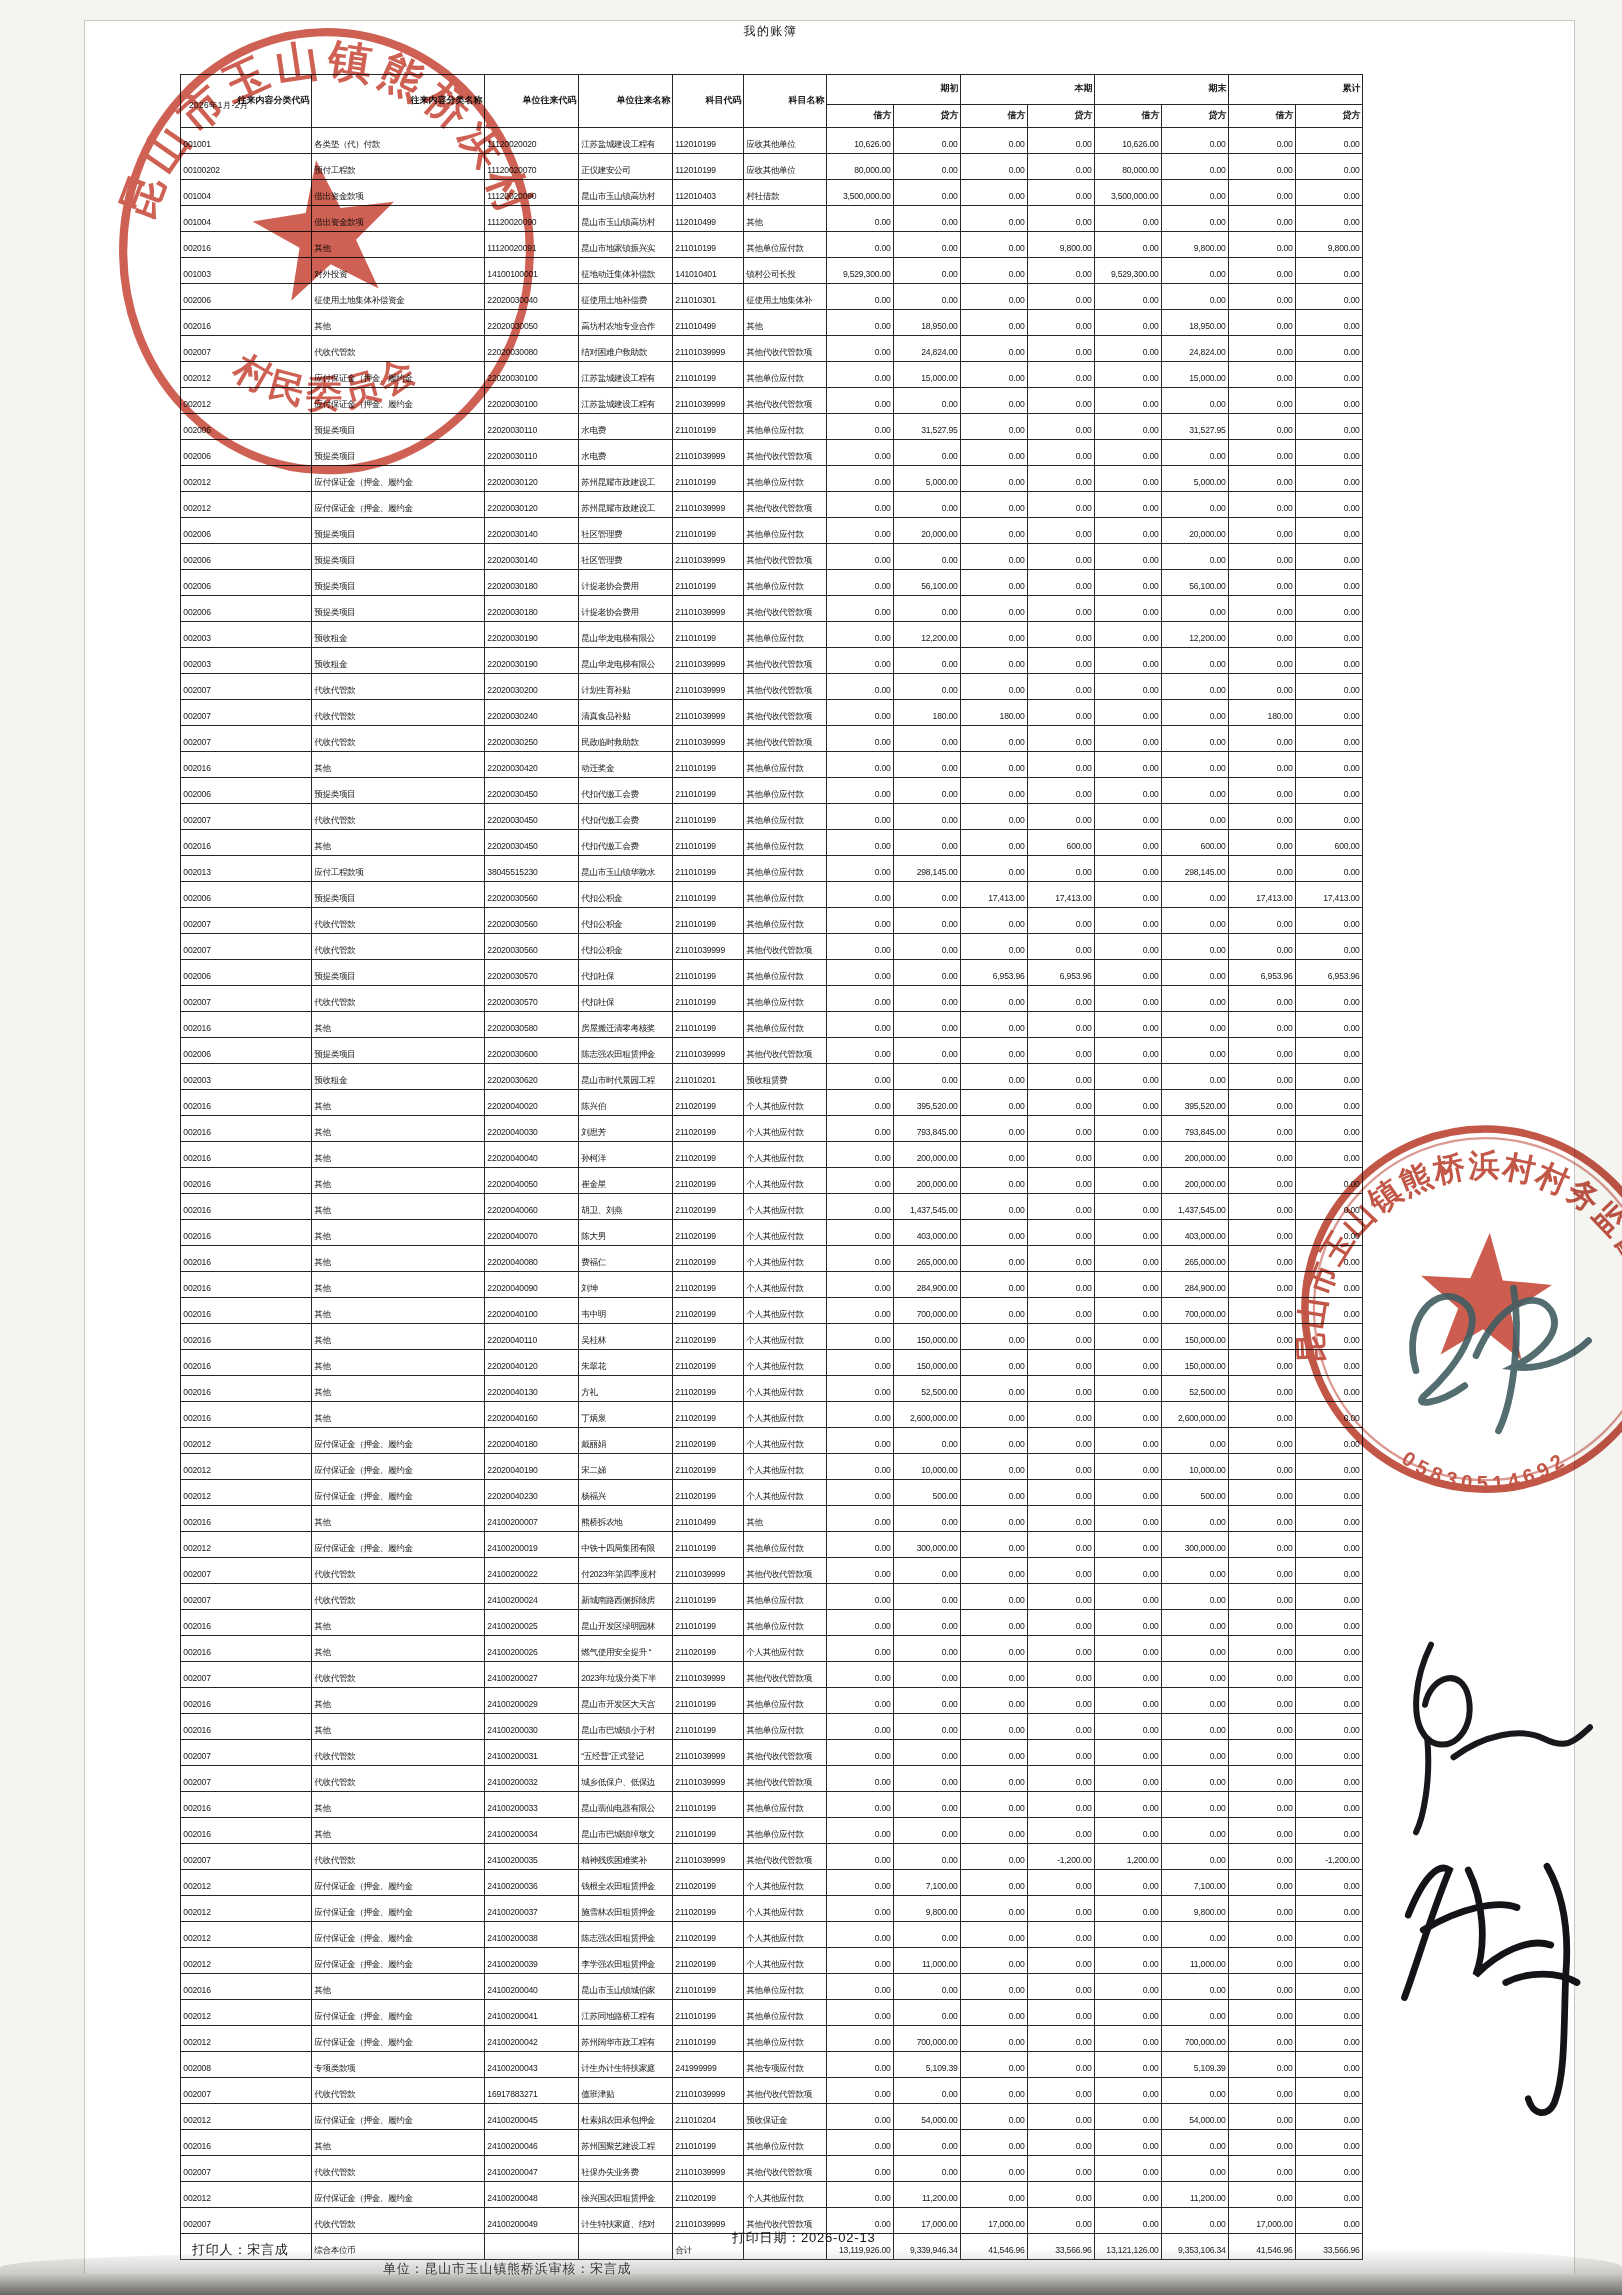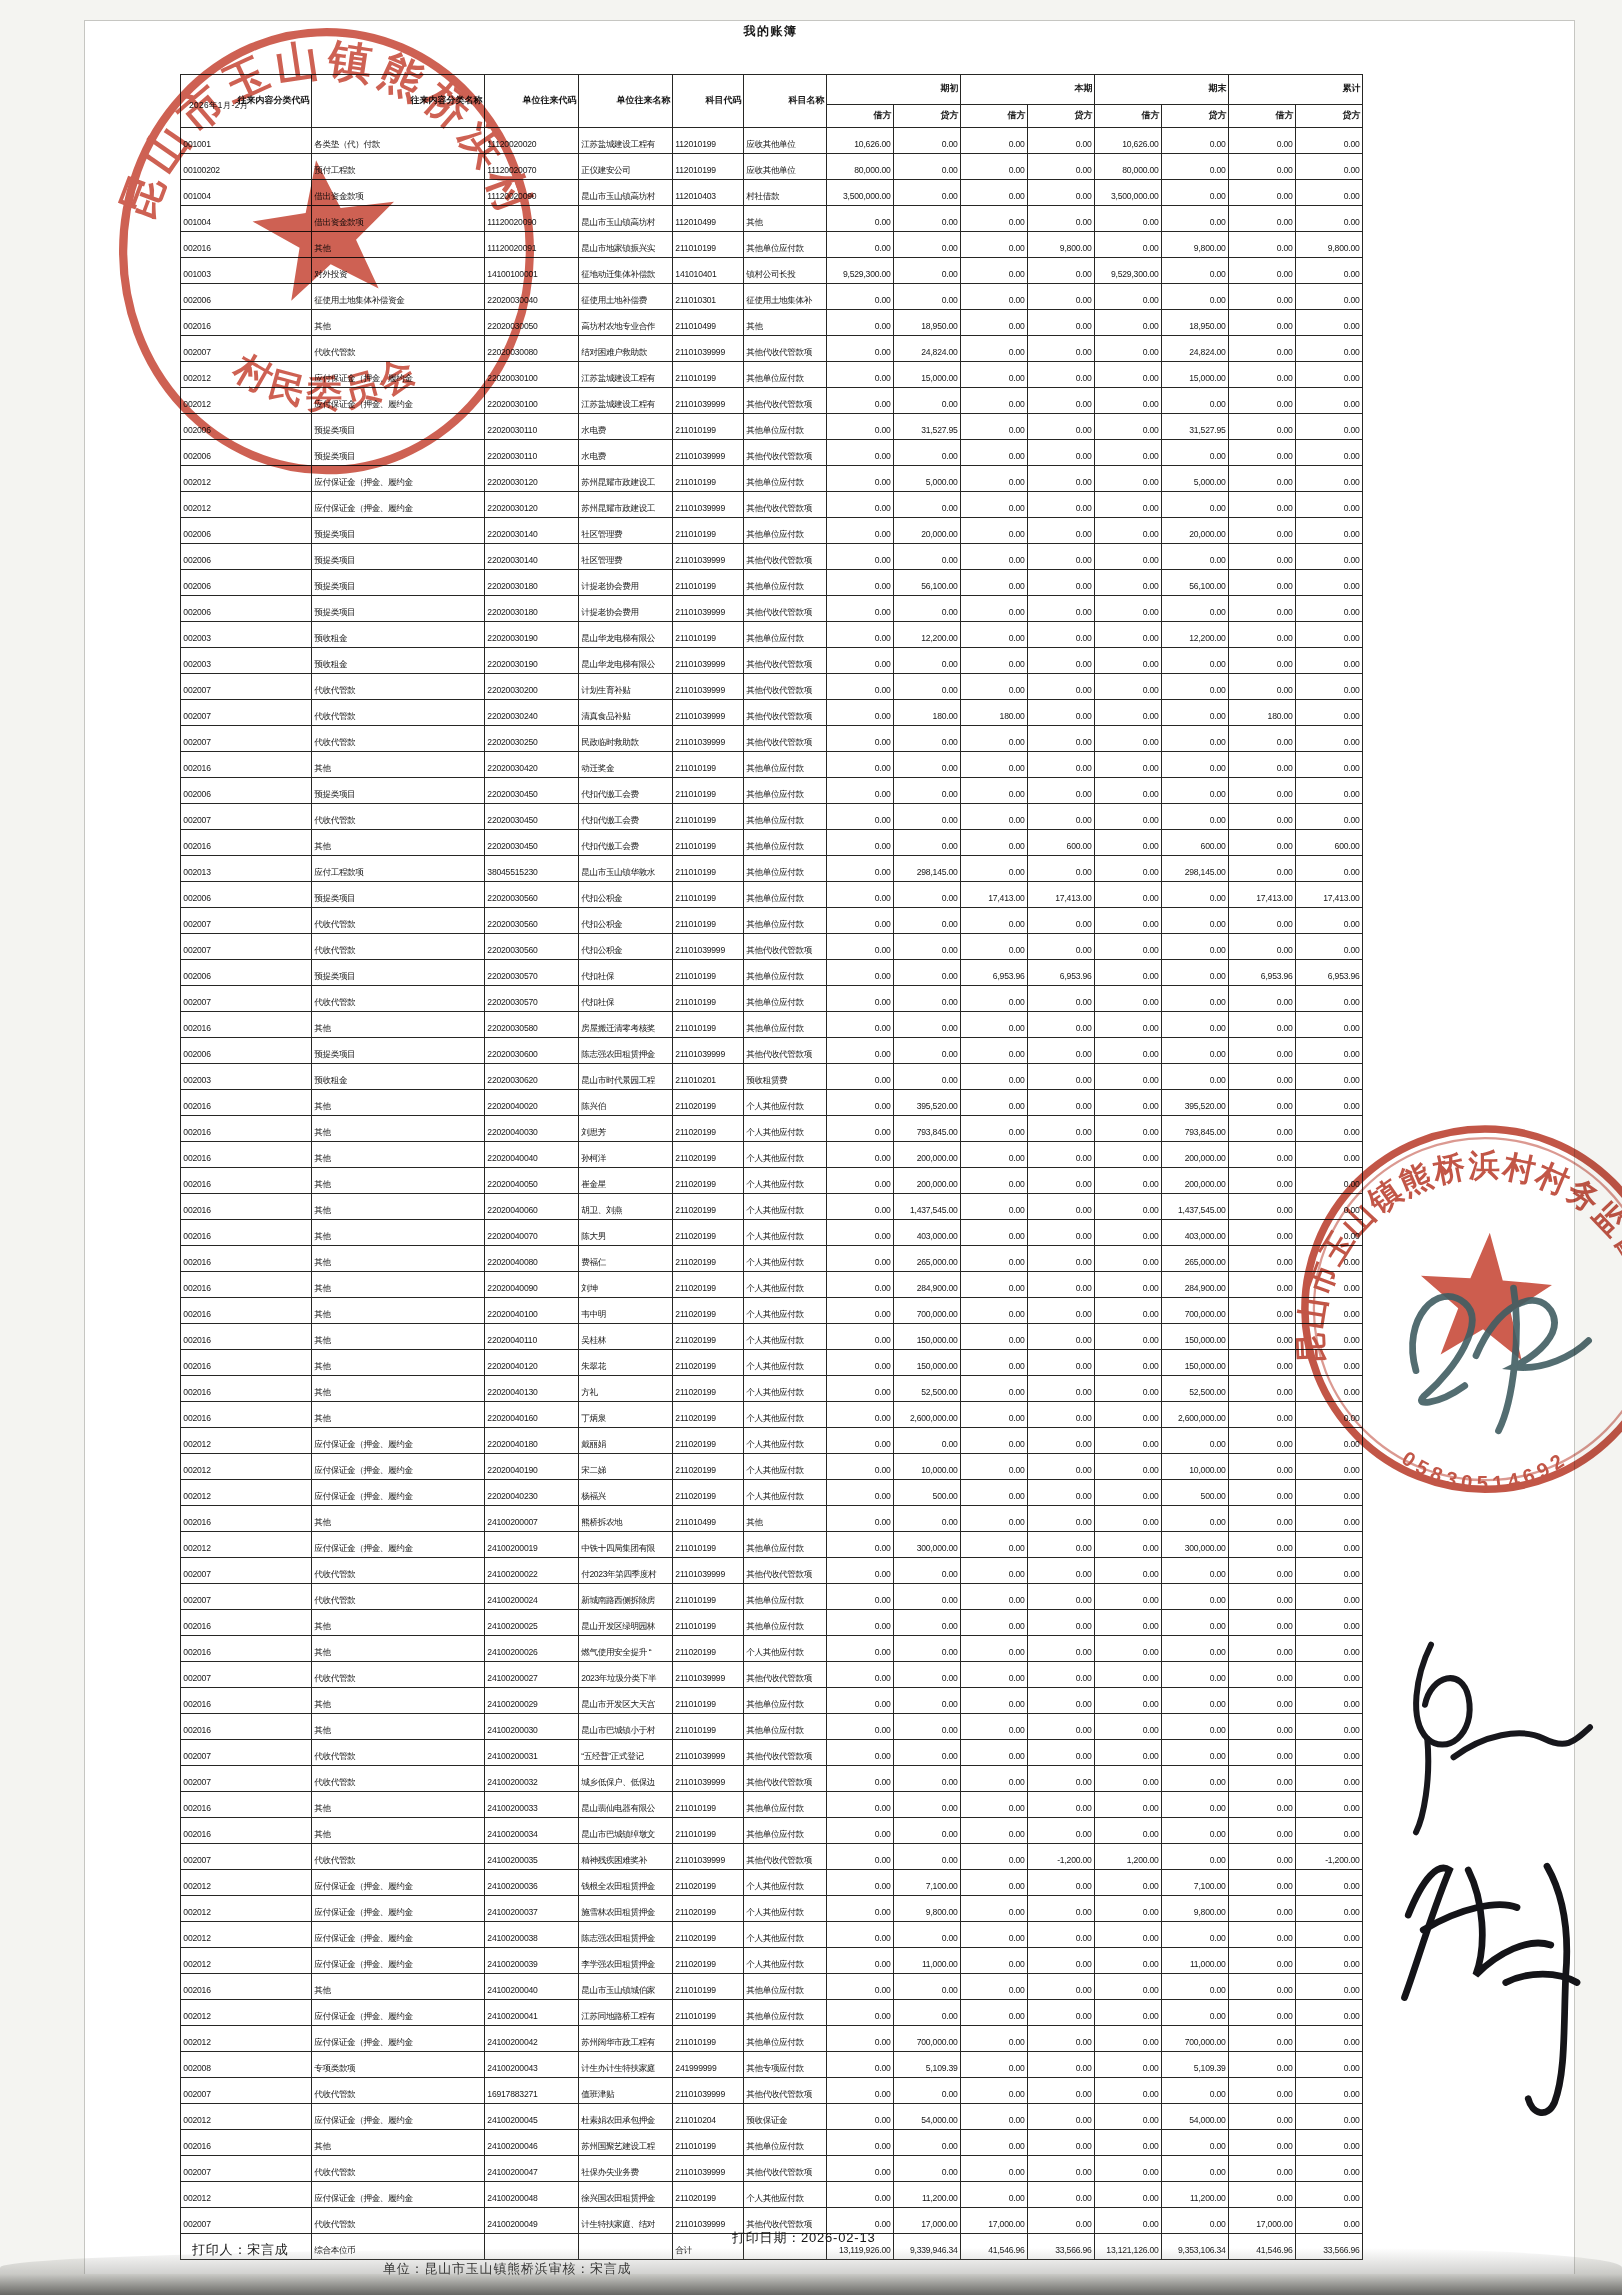--- a/index.html
+++ b/index.html
@@ -8,21 +8,21 @@
     background:#f4f4f1;
     font-family:"Liberation Sans","DejaVu Sans",sans-serif;
     color:#161616;
   }
   .paper{
     position:absolute;left:84px;top:19.5px;width:1489px;height:2253px;
     background:#ffffff;border:0.8px solid #c6c6c2;border-bottom:none;
   }
   .page-title{
     position:absolute;left:180px;top:22.5px;width:1181px;
-    text-align:center;font-size:12px;font-weight:bold;letter-spacing:1.5px;
+    text-align:center;font-size:12px;font-weight:normal;letter-spacing:1.5px;
   }
   .period{
     position:absolute;left:189px;top:60px;font-size:8.3px;letter-spacing:0.4px;margin-top:40px;
   }
   table.ledger{
     position:absolute;left:180px;top:74px;
     border-collapse:collapse;table-layout:fixed;
     background:transparent;
   }
   table.ledger th, table.ledger td{

